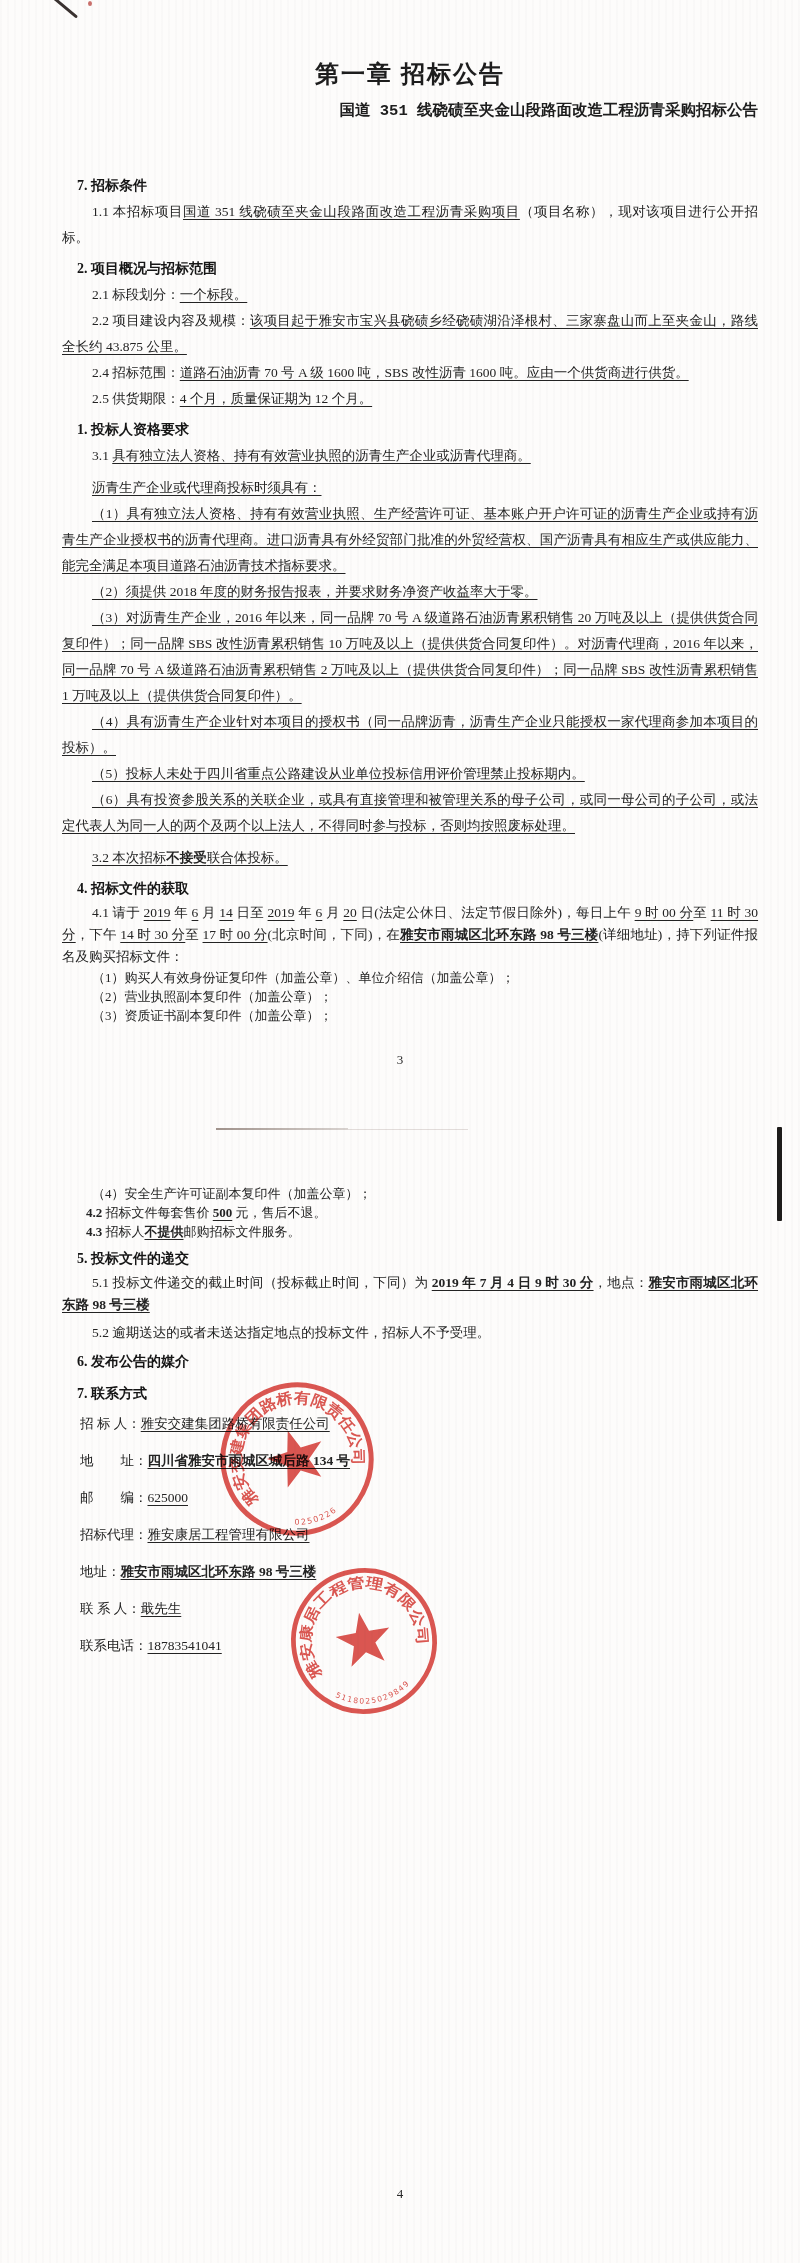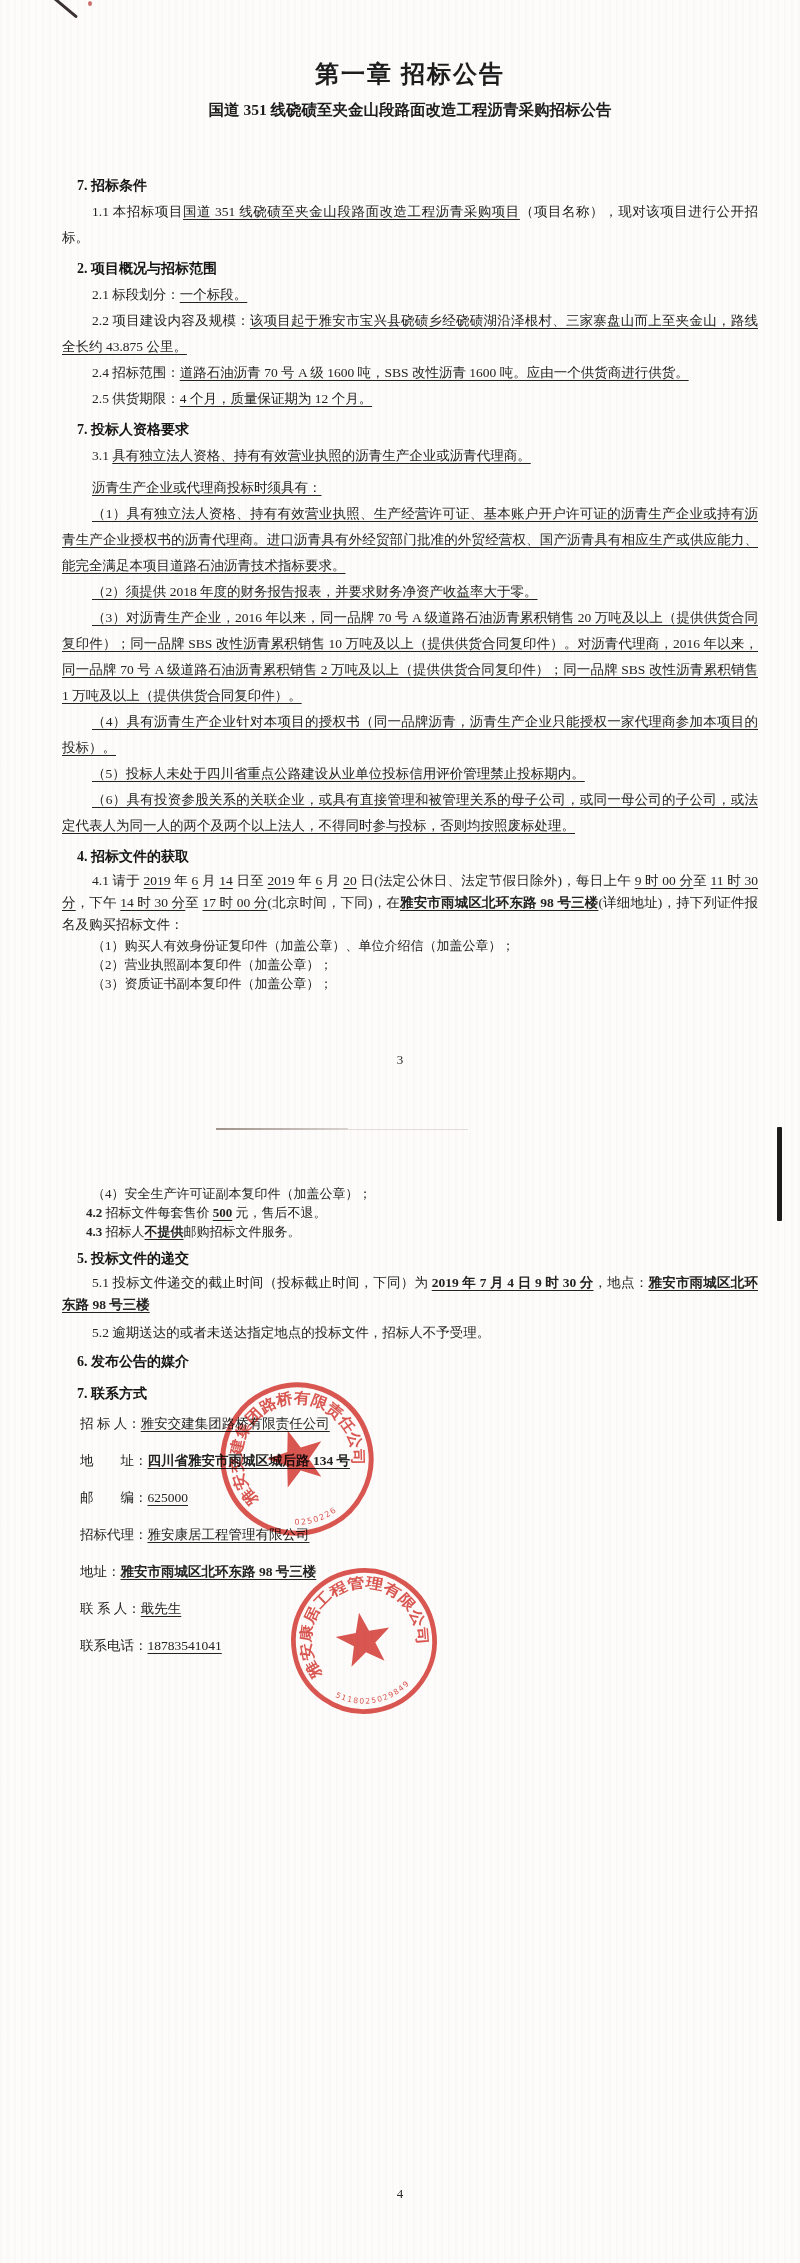--- a/index.html
+++ b/index.html
@@ -18,22 +18,22 @@
   }
   .page-body{position:absolute;left:62px;width:696px;}
   #page1-body{top:58px;}
   #page2-body{top:1184px;}
 
   .doc-title{
     text-align:center;font-size:24px;font-weight:bold;
     letter-spacing:2px;margin:0 0 10px 0;color:#1d1d1d;
   }
   .doc-subtitle{
-    text-align:center;font-size:15.5px;font-weight:bold;
-    margin:0 0 52px 0;color:#1d1d1d;
+    text-align:right;font-size:15.5px;font-weight:bold;
+    margin:0 0 52px 0;color:#1d1d1d;font-family:Liberation Mono, monospace;
   }
   .para{font-size:13.5px;line-height:26px;text-align:justify;color:#232323;}
   .para.sec{font-weight:bold;padding-left:15px;font-size:14px;margin-top:5px;color:#161616;}
   .para.ind{text-indent:30px;}
   .para.ind2{text-indent:24px;}
   .para.md{line-height:22px;}
   .para.sm{line-height:19px;font-size:13px;}
   .para.lg{line-height:25px;}
   .para.gap{margin-top:6px;}
   .para.contact{padding-left:18px;line-height:21px;margin-bottom:16px;font-size:13.5px;}
@@ -75,29 +75,30 @@
     <div class="doc-title">第一章  招标公告</div>
     <div class="doc-subtitle">国道 351 线硗碛至夹金山段路面改造工程沥青采购招标公告</div>
     <div>
         <div class="para sec"><span>7. 招标条件</span></div>
         <div class="para ind"><span>1.1 本招标项目</span><span class="u">国道 351 线硗碛至夹金山段路面改造工程沥青采购项目</span><span>（项目名称），现对该项目进行公开招标。</span></div>
         <div class="para sec"><span>2. 项目概况与招标范围</span></div>
         <div class="para ind"><span>2.1 标段划分：</span><span class="u">一个标段。</span></div>
         <div class="para ind"><span>2.2 项目建设内容及规模：</span><span class="u">该项目起于雅安市宝兴县硗碛乡经硗碛湖沿泽根村、三家寨盘山而上至夹金山，路线全长约 43.875 公里。</span></div>
         <div class="para ind"><span>2.4 招标范围：</span><span class="u">道路石油沥青 70 号 A 级 1600 吨，SBS 改性沥青 1600 吨。应由一个供货商进行供货。</span></div>
         <div class="para ind"><span>2.5 供货期限：</span><span class="u">4 个月，质量保证期为 12 个月。</span></div>
-        <div class="para sec"><span>7. 投标人资格要求</span></div>
+        <div class="para sec"><span>1. 投标人资格要求</span></div>
         <div class="para ind"><span>3.1 </span><span class="u">具有独立法人资格、持有有效营业执照的沥青生产企业或沥青代理商。</span></div>
         <div class="para ind gap"><span class="u">沥青生产企业或代理商投标时须具有：</span></div>
         <div class="para ind"><span class="u">（1）具有独立法人资格、持有有效营业执照、生产经营许可证、基本账户开户许可证的沥青生产企业或持有沥青生产企业授权书的沥青代理商。进口沥青具有外经贸部门批准的外贸经营权、国产沥青具有相应生产或供应能力、能完全满足本项目道路石油沥青技术指标要求。</span></div>
         <div class="para ind"><span class="u">（2）须提供 2018 年度的财务报告报表，并要求财务净资产收益率大于零。</span></div>
         <div class="para ind"><span class="u">（3）对沥青生产企业，2016 年以来，同一品牌 70 号 A 级道路石油沥青累积销售 20 万吨及以上（提供供货合同复印件）；同一品牌 SBS 改性沥青累积销售 10 万吨及以上（提供供货合同复印件）。对沥青代理商，2016 年以来，同一品牌 70 号 A 级道路石油沥青累积销售 2 万吨及以上（提供供货合同复印件）；同一品牌 SBS 改性沥青累积销售 1 万吨及以上（提供供货合同复印件）。</span></div>
         <div class="para ind"><span class="u">（4）具有沥青生产企业针对本项目的授权书（同一品牌沥青，沥青生产企业只能授权一家代理商参加本项目的投标）。</span></div>
         <div class="para ind"><span class="u">（5）投标人未处于四川省重点公路建设从业单位投标信用评价管理禁止投标期内。</span></div>
         <div class="para ind"><span class="u">（6）具有投资参股关系的关联企业，或具有直接管理和被管理关系的母子公司，或同一母公司的子公司，或法定代表人为同一人的两个及两个以上法人，不得同时参与投标，否则均按照废标处理。</span></div>
+        <div class="para ind gap"><span class="u">3.2 本次招标</span><span class="u b">不接受</span><span class="u">联合体投标。</span></div>
         <div class="para sec"><span>4. 招标文件的获取</span></div>
         <div class="para ind md"><span>4.1 请于 </span><span class="u">2019</span><span> 年 </span><span class="u">6</span><span> 月 </span><span class="u">14</span><span> 日至 </span><span class="u">2019</span><span> 年 </span><span class="u">6</span><span> 月 </span><span class="u">20</span><span> 日(法定公休日、法定节假日除外)，每日上午 </span><span class="u">9 时 00 分</span><span>至 </span><span class="u">11 时 30 分</span><span>，下午 </span><span class="u">14 时 30 分</span><span>至 </span><span class="u">17 时 00 分</span><span>(北京时间，下同)，在</span><span class="u b">雅安市雨城区北环东路 98 号三楼</span><span>(详细地址)，持下列证件报名及购买招标文件：</span></div>
         <div class="para ind sm"><span>（1）购买人有效身份证复印件（加盖公章）、单位介绍信（加盖公章）；</span></div>
         <div class="para ind sm"><span>（2）营业执照副本复印件（加盖公章）；</span></div>
         <div class="para ind sm"><span>（3）资质证书副本复印件（加盖公章）；</span></div>
       </div>
   </div>
 
   <div class="page-number" id="page1-num">3</div>
 

